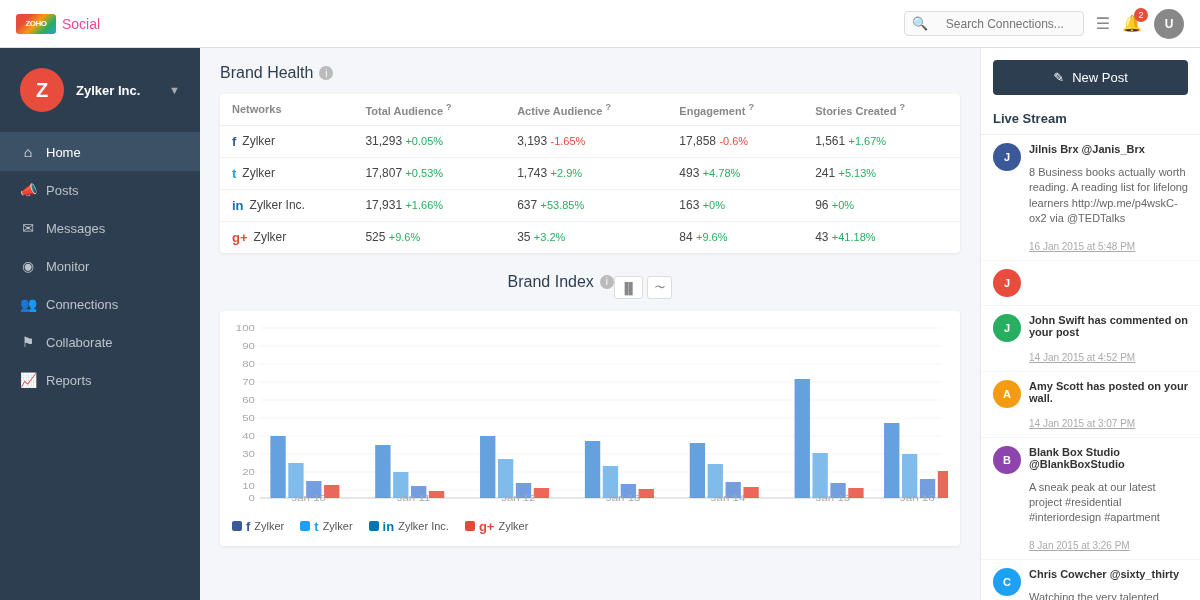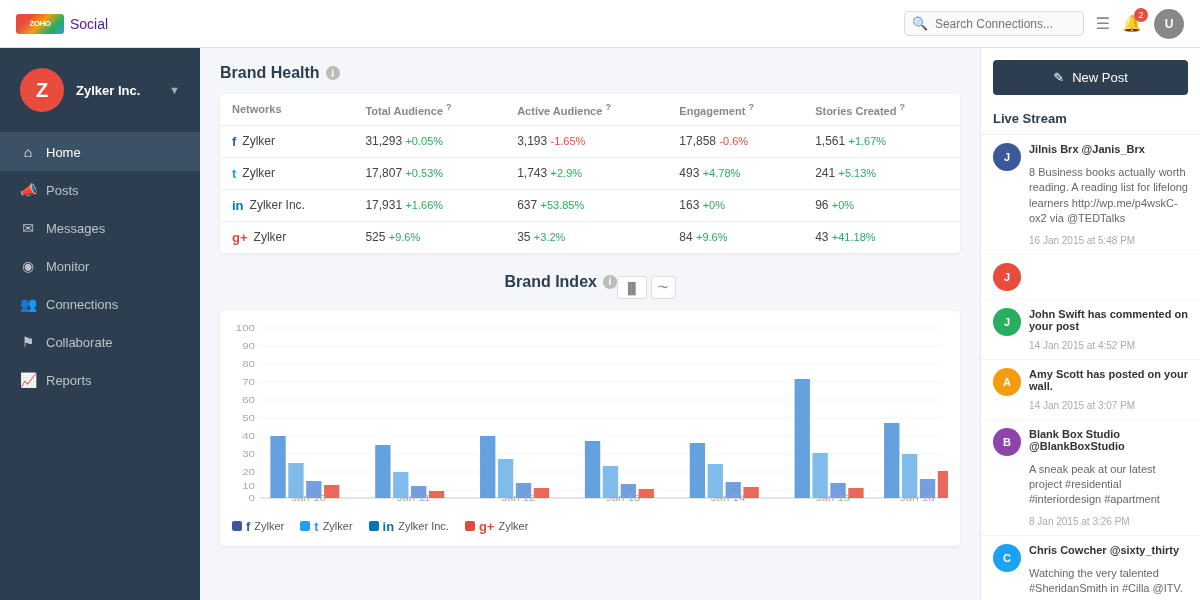--- a/index.html
+++ b/index.html
@@ -17,50 +17,51 @@
       position: fixed;
       top: 0; left: 0; right: 0;
       z-index: 100;
     }
     .topbar-logo {
       display: flex;
       align-items: center;
       gap: 6px;
     }
     .zoho-logo {
-      width: 48px;
+      width: 40px;
       height: 20px;
       background: linear-gradient(135deg, #e74c3c 25%, #f39c12 50%, #27ae60 75%, #3498db 100%);
       border-radius: 3px;
       display: flex;
       align-items: center;
       justify-content: center;
       font-size: 9px;
       font-weight: bold;
       color: white;
     }
-    .topbar-title { font-size: 14px; color: #4c1d95; font-weight: 500; }
+    .topbar-title { font-size: 14px; color: #ec4899; font-weight: 500; }
     .topbar-right { display: flex; align-items: center; gap: 12px; }
     .search-box {
       display: flex;
       align-items: center;
       border: 1px solid #ddd;
       border-radius: 4px;
       padding: 4px 8px;
       gap: 6px;
       background: #fafafa;
       width: 180px;
     }
     .search-box input {
       border: none;
       background: transparent;
       font-size: 12px;
       color: #999;
       width: 100%;
       outline: none;
+      text-align: center;
     }
     .topbar-icon { color: #888; cursor: pointer; font-size: 16px; }
     .notification-badge {
       position: relative;
       display: inline-block;
     }
     .badge {
       position: absolute;
       top: -6px;
       right: -6px;
@@ -136,21 +137,21 @@
     .content-area {
       flex: 1;
       background: #f5f6fa;
       overflow-y: auto;
       padding: 16px 20px;
     }
 
     
     .section-title {
       font-size: 16px;
-      font-weight: 700;
+      font-weight: 400;
       color: #2c3e50;
       margin-bottom: 12px;
       display: flex;
       align-items: center;
       gap: 6px;
     }
     .info-icon {
       width: 14px;
       height: 14px;
       border-radius: 50%;
@@ -288,21 +289,21 @@
       width: 28px;
       height: 28px;
       border-radius: 50%;
       flex-shrink: 0;
       background: #ccc;
       overflow: hidden;
     }
     .stream-content { flex: 1; min-width: 0; }
     .stream-name { font-size: 11px; font-weight: 600; color: #333; }
     .stream-text { font-size: 11px; color: #666; line-height: 1.4; margin-top: 10px; }
-    .stream-time { font-size: 10px; color: #aaa; margin-top: 8px; }
+    .stream-time { font-size: 10px; color: #aaa; margin-top: 14px; text-decoration: underline; }
   </style>
 </head>
 <body>
 
 <div class="topbar">
   <div class="topbar-logo">
     <div class="zoho-logo">
       <span style="font-size:8px;font-weight:900;letter-spacing:-0.5px">ZOHO</span>
     </div>
     <span class="topbar-title">Social</span>

